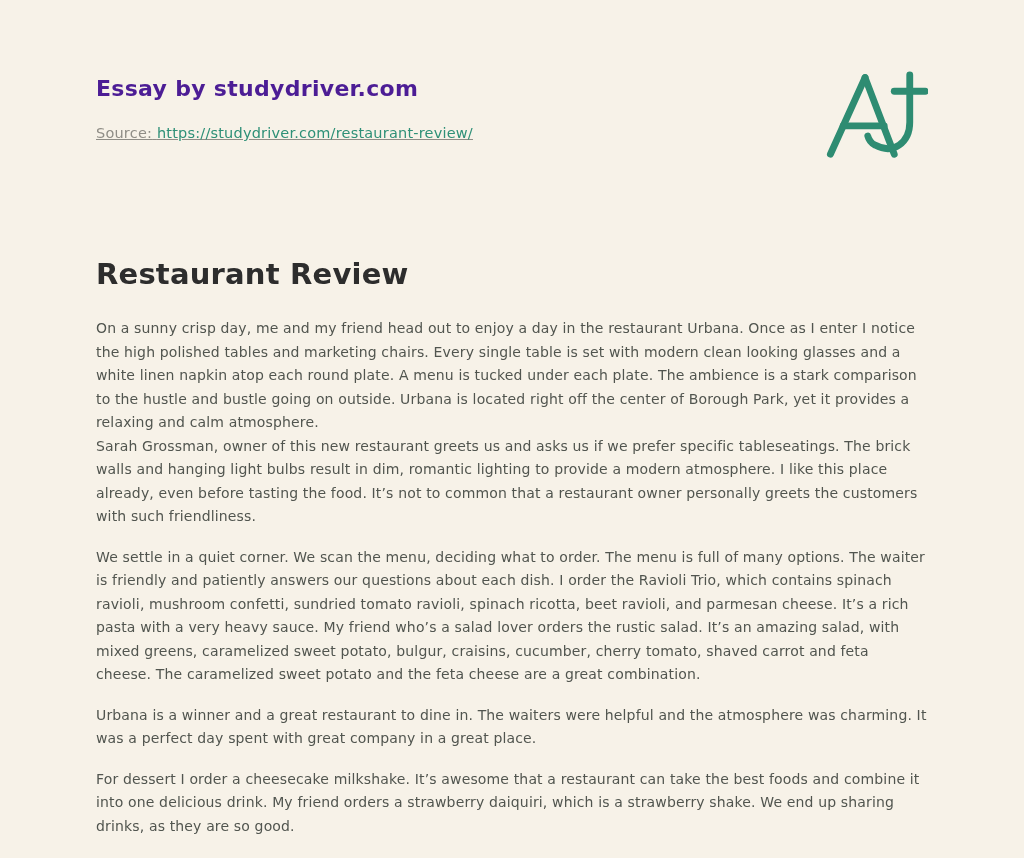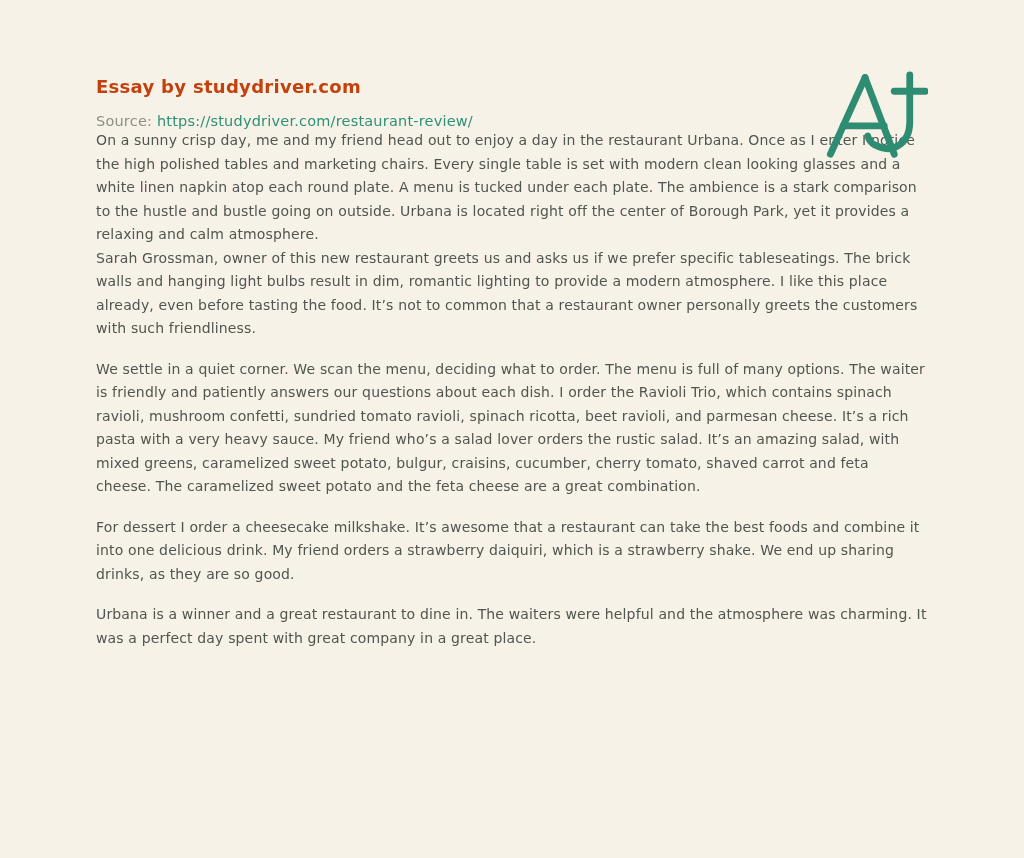--- a/index.html
+++ b/index.html
@@ -14,30 +14,31 @@
     height: 858px;
     margin: 0 auto;
     background: #f7f2e8;
     overflow: hidden;
   }
   .content {
     padding: 0 96px;
   }
   .header-title {
     margin: 76px 0 0 0;
-    font-size: 18px;
+    font-size: 22px;
     font-weight: 600;
-    color: #c2410c;
+    color: #4c1d95;
     letter-spacing: 0.3px;
   }
   .source-line {
-    margin-top: 16px;
+    margin-top: 24px;
     font-size: 14.5px;
     color: #8f8d86;
     letter-spacing: 0.2px;
+    text-decoration: underline;
   }
   .source-link {
     color: #2e9077;
     text-decoration: none;
     cursor: pointer;
   }
   .logo {
     position: absolute;
     top: 68px;
     right: 96px;
@@ -80,24 +81,25 @@
 
   <div class="content">
 
     <h1 class="header-title">Essay by studydriver.com</h1>
 
     <div class="source-line">
       <span>Source:</span>
       <a class="source-link" href="#" title="https://studydriver.com/restaurant-review/">https://studydriver.com/restaurant-review/</a>
     </div>
 
+    <h2 class="essay-title">Restaurant Review</h2>
 
     <p class="essay-paragraph">On a sunny crisp day, me and my friend head out to enjoy a day in the restaurant Urbana. Once as I enter I notice the high polished tables and marketing chairs. Every single table is set with modern clean looking glasses and a white linen napkin atop each round plate. A menu is tucked under each plate. The ambience is a stark comparison to the hustle and bustle going on outside. Urbana is located right off the center of Borough Park, yet it provides a relaxing and calm atmosphere.
 Sarah Grossman, owner of this new restaurant greets us and asks us if we prefer specific tableseatings. The brick walls and hanging light bulbs result in dim, romantic lighting to provide a modern atmosphere. I like this place already, even before tasting the food. It’s not to common that a restaurant owner personally greets the customers with such friendliness.</p>
 
     <p class="essay-paragraph">We settle in a quiet corner. We scan the menu, deciding what to order. The menu is full of many options. The waiter is friendly and patiently answers our questions about each dish. I order the Ravioli Trio, which contains spinach ravioli, mushroom confetti, sundried tomato ravioli, spinach ricotta, beet ravioli, and parmesan cheese. It’s a rich pasta with a very heavy sauce. My friend who’s a salad lover orders the rustic salad. It’s an amazing salad, with mixed greens, caramelized sweet potato, bulgur, craisins, cucumber, cherry tomato, shaved carrot and feta cheese. The caramelized sweet potato and the feta cheese are a great combination.</p>
 
+    <p class="essay-paragraph">Urbana is a winner and a great restaurant to dine in. The waiters were helpful and the atmosphere was charming. It was a perfect day spent with great company in a great place.</p>
+
     <p class="essay-paragraph">For dessert I order a cheesecake milkshake. It’s awesome that a restaurant can take the best foods and combine it into one delicious drink. My friend orders a strawberry daiquiri, which is a strawberry shake. We end up sharing drinks, as they are so good.</p>
-
-    <p class="essay-paragraph">Urbana is a winner and a great restaurant to dine in. The waiters were helpful and the atmosphere was charming. It was a perfect day spent with great company in a great place.</p>
 
   </div>
 </div>
 
 </body></html>

